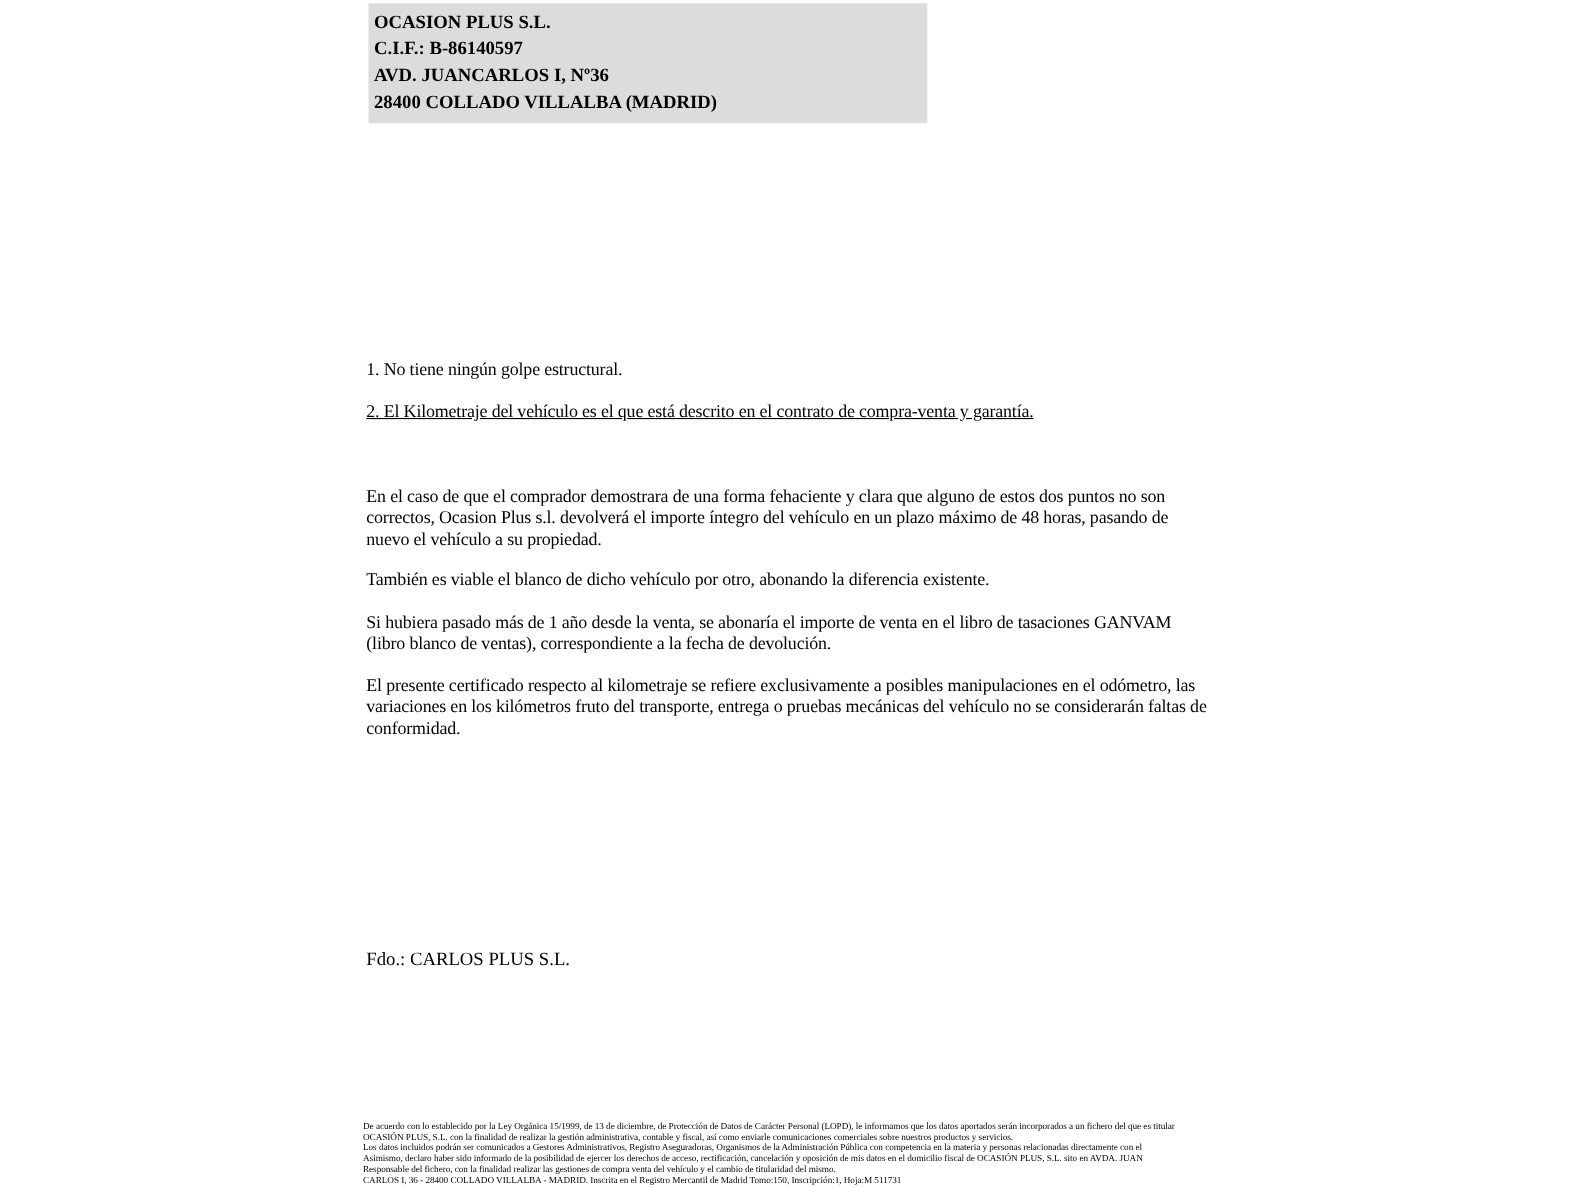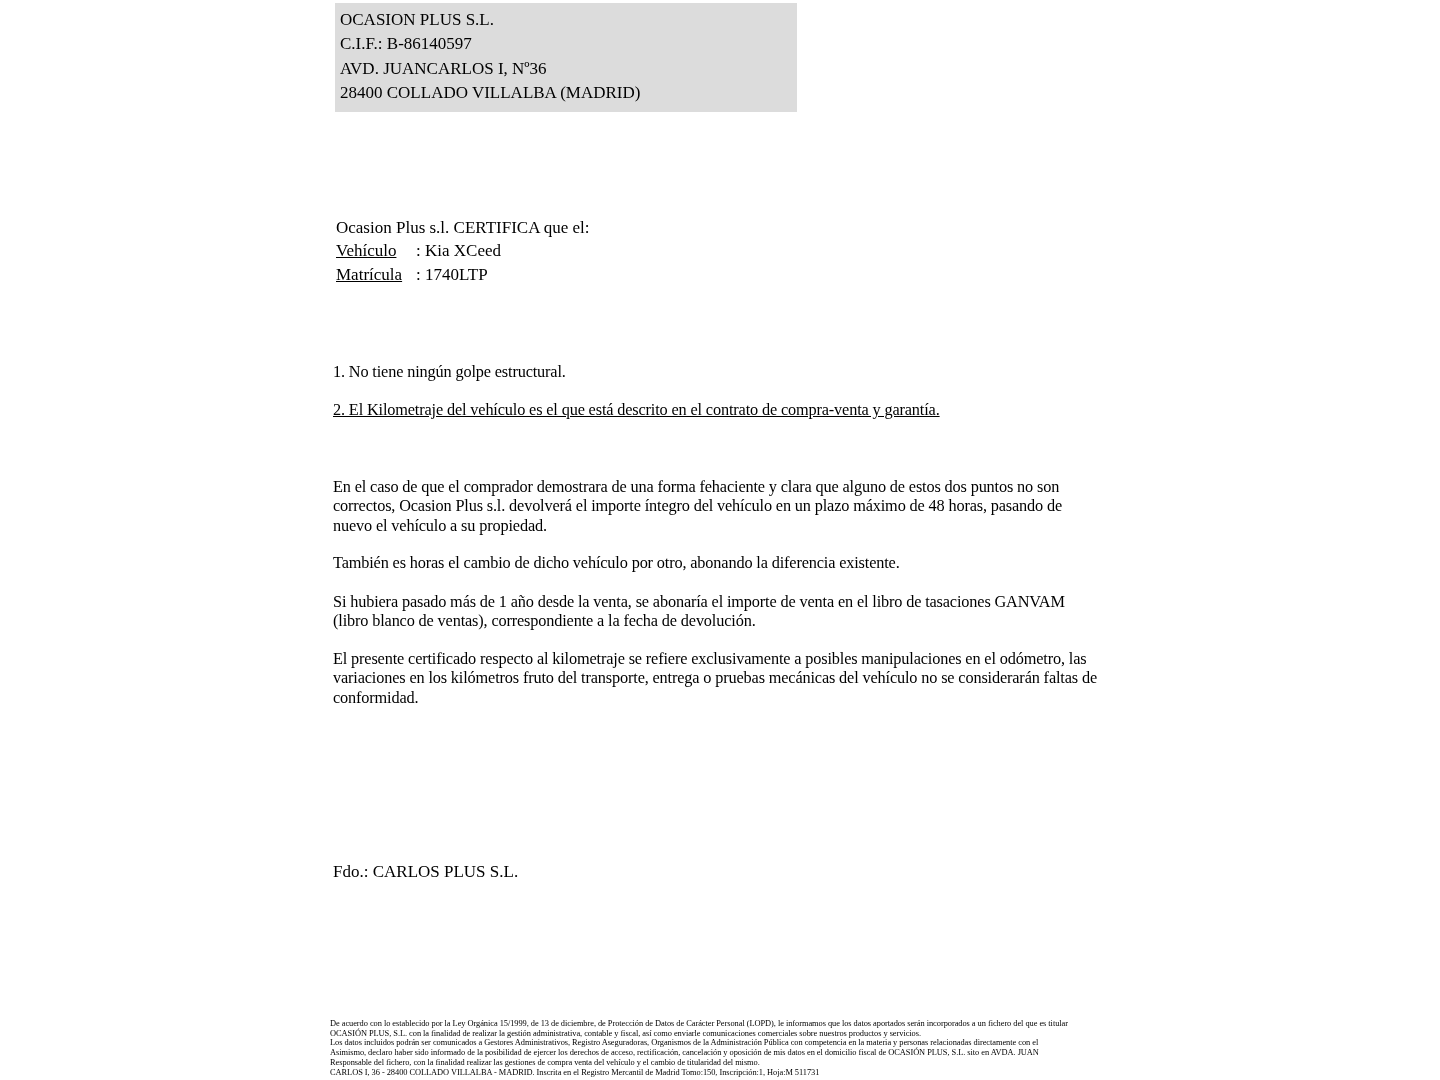--- a/index.html
+++ b/index.html
@@ -9,25 +9,25 @@
     height: 1080px;
     background: #ffffff;
     font-family: "Liberation Serif", "DejaVu Serif", serif;
     color: #000000;
     overflow: hidden;
   }
   .header-box {
     position: absolute;
     left: 335px;
     top: 3px;
-    width: 462px;
+    width: 508px;
     background: #dcdcdc;
     padding: 5px 0 6px 5px;
     box-sizing: border-box;
-    font-weight: normal;
+    font-weight: bold;
     font-size: 17px;
     line-height: 24.4px;
   }
   .date-line {
     position: absolute;
     left: 681px;
     top: 171px;
     font-size: 17px;
     white-space: nowrap;
   }
@@ -43,21 +43,20 @@
     width: 80px;
   }
   .cert-field .label-text { text-decoration: underline; }
   .body-text {
     position: absolute;
     left: 333px;
     width: 766px;
     font-size: 16.3px;
     line-height: 19.4px;
     letter-spacing: -0.15px;
-    margin-top: 36px;
   }
   .point-1 { top: 326px; }
   .point-2 { top: 364px; text-decoration: underline; }
   .para-1 { top: 441px; }
   .para-2 { top: 517px; }
   .para-3 { top: 556px; }
   .para-4 { top: 613px; }
   .signature {
     position: absolute;
     left: 333px;
@@ -81,35 +80,26 @@
 <div class="page">
 
   <div class="header-box">
     <div>OCASION PLUS S.L.</div>
     <div>C.I.F.: B-86140597</div>
     <div>AVD. JUANCARLOS I, Nº36</div>
     <div>28400 COLLADO VILLALBA (MADRID)</div>
   </div>
 
 
-  <div class="cert-block">
-    <div>Ocasion Plus s.l. CERTIFICA que el:</div>
-    <div class="cert-field">
-      <span class="label-wrap"><span class="label-text">Vehículo</span></span><span>:</span>&nbsp;<span>Kia XCeed</span>
-    </div>
-    <div class="cert-field">
-      <span class="label-wrap"><span class="label-text">Matrícula</span></span><span>:</span>&nbsp;<span>1740LTP</span>
-    </div>
-  </div>
 
   <div class="body-text point-1">1. No tiene ningún golpe estructural.</div>
   <div class="body-text point-2">2. El Kilometraje del vehículo es el que está descrito en el contrato de compra-venta y garantía.</div>
 
   <div class="body-text para-1">En el caso de que el comprador demostrara de una forma fehaciente y clara que alguno de estos dos puntos no son correctos, Ocasion Plus s.l. devolverá el importe íntegro del vehículo en un plazo máximo de 48 horas, pasando de nuevo el vehículo a su propiedad.</div>
-  <div class="body-text para-2">También es horas el cambio de dicho vehículo por otro, abonando la diferencia existente.</div>
+  <div class="body-text para-2">También es viable el blanco de dicho vehículo por otro, abonando la diferencia existente.</div>
   <div class="body-text para-3">Si hubiera pasado más de 1 año desde la venta, se abonaría el importe de venta en el libro de tasaciones GANVAM (libro blanco de ventas), correspondiente a la fecha de devolución.</div>
   <div class="body-text para-4">El presente certificado respecto al kilometraje se refiere exclusivamente a posibles manipulaciones en el odómetro, las variaciones en los kilómetros fruto del transporte, entrega o pruebas mecánicas del vehículo no se considerarán faltas de conformidad.</div>
 
   <div class="signature">Fdo.: CARLOS PLUS S.L.</div>
 
   <div class="legal-footer">
     <div class="legal-line">De acuerdo con lo establecido por la Ley Orgánica 15/1999, de 13 de diciembre, de Protección de Datos de Carácter Personal (LOPD), le informamos que los datos aportados serán incorporados a un fichero del que es titular</div>
     <div class="legal-line">OCASIÓN PLUS, S.L. con la finalidad de realizar la gestión administrativa, contable y fiscal, así como enviarle comunicaciones comerciales sobre nuestros productos y servicios.</div>
     <div class="legal-line">Los datos incluidos podrán ser comunicados a Gestores Administrativos, Registro Aseguradoras, Organismos de la Administración Pública con competencia en la materia y personas relacionadas directamente con el</div>
     <div class="legal-line">Asimismo, declaro haber sido informado de la posibilidad de ejercer los derechos de acceso, rectificación, cancelación y oposición de mis datos en el domicilio fiscal de OCASIÓN PLUS, S.L. sito en AVDA. JUAN</div>

